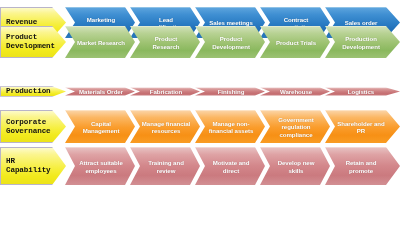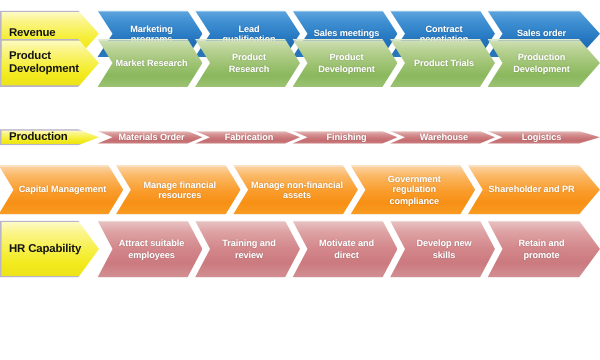--- a/index.html
+++ b/index.html
@@ -36,20 +36,21 @@
     border-right:none;
     clip-path:polygon(0 0,79% 0,100% 50%,79% 100%,0 100%);
     filter:drop-shadow(1px 1px 1px rgba(90,90,90,.45));
   }
   .label-cell .txt{
     font-weight:bold;
     font-size:7.6px;
     line-height:8.6px;
     color:#111111;
     letter-spacing:-.1px;
+    font-family:Liberation Mono, monospace;
   }
   
   .steps{
     position:relative;
     flex:1 1 auto;
     display:flex;
     align-items:stretch;
     margin-left:-1px;
   }
   .chev{
@@ -178,20 +179,23 @@
       <div class="chev">
         <span class="txt">Warehouse</span>
       </div>
       <div class="chev last">
         <span class="txt">Logistics</span>
       </div>
     </div>
   </div>
 
   <div class="row theme-orange" id="row-3">
+    <div class="label-cell">
+      <span class="txt">Corporate Governance</span>
+    </div>
     <div class="steps">
       <div class="chev">
         <span class="txt">Capital Management</span>
       </div>
       <div class="chev">
         <span class="txt">Manage financial resources</span>
       </div>
       <div class="chev">
         <span class="txt">Manage non-financial assets</span>
       </div>

